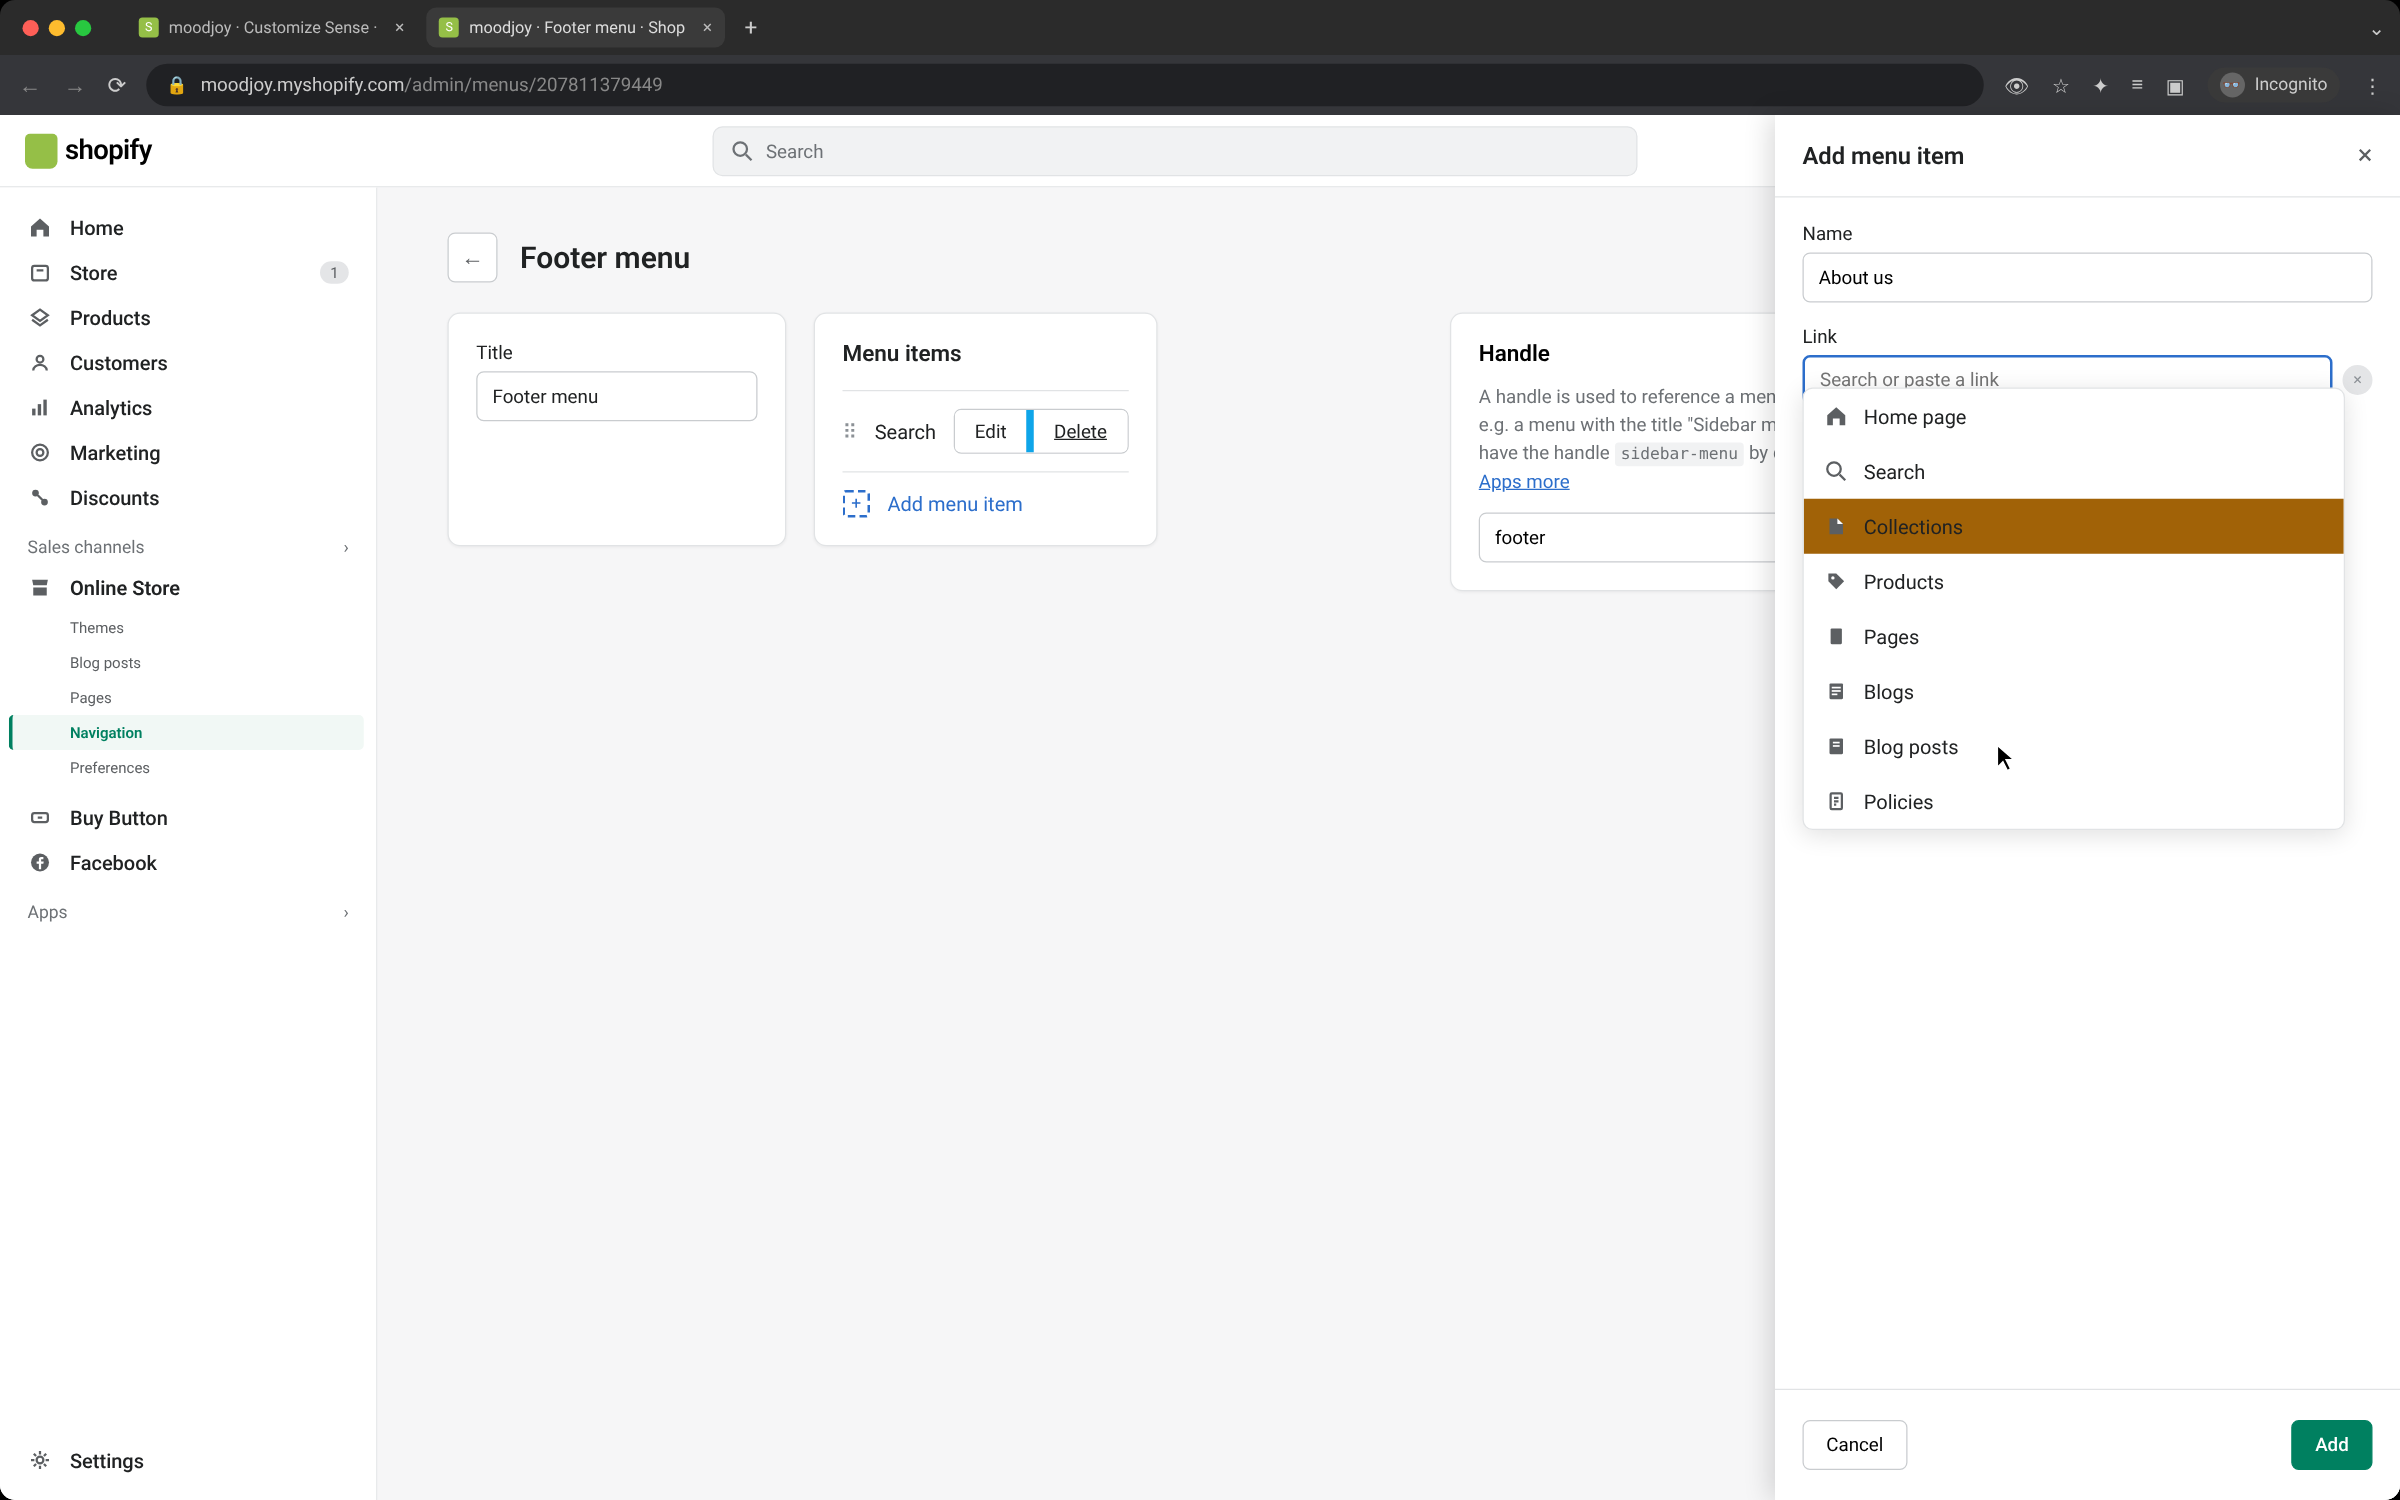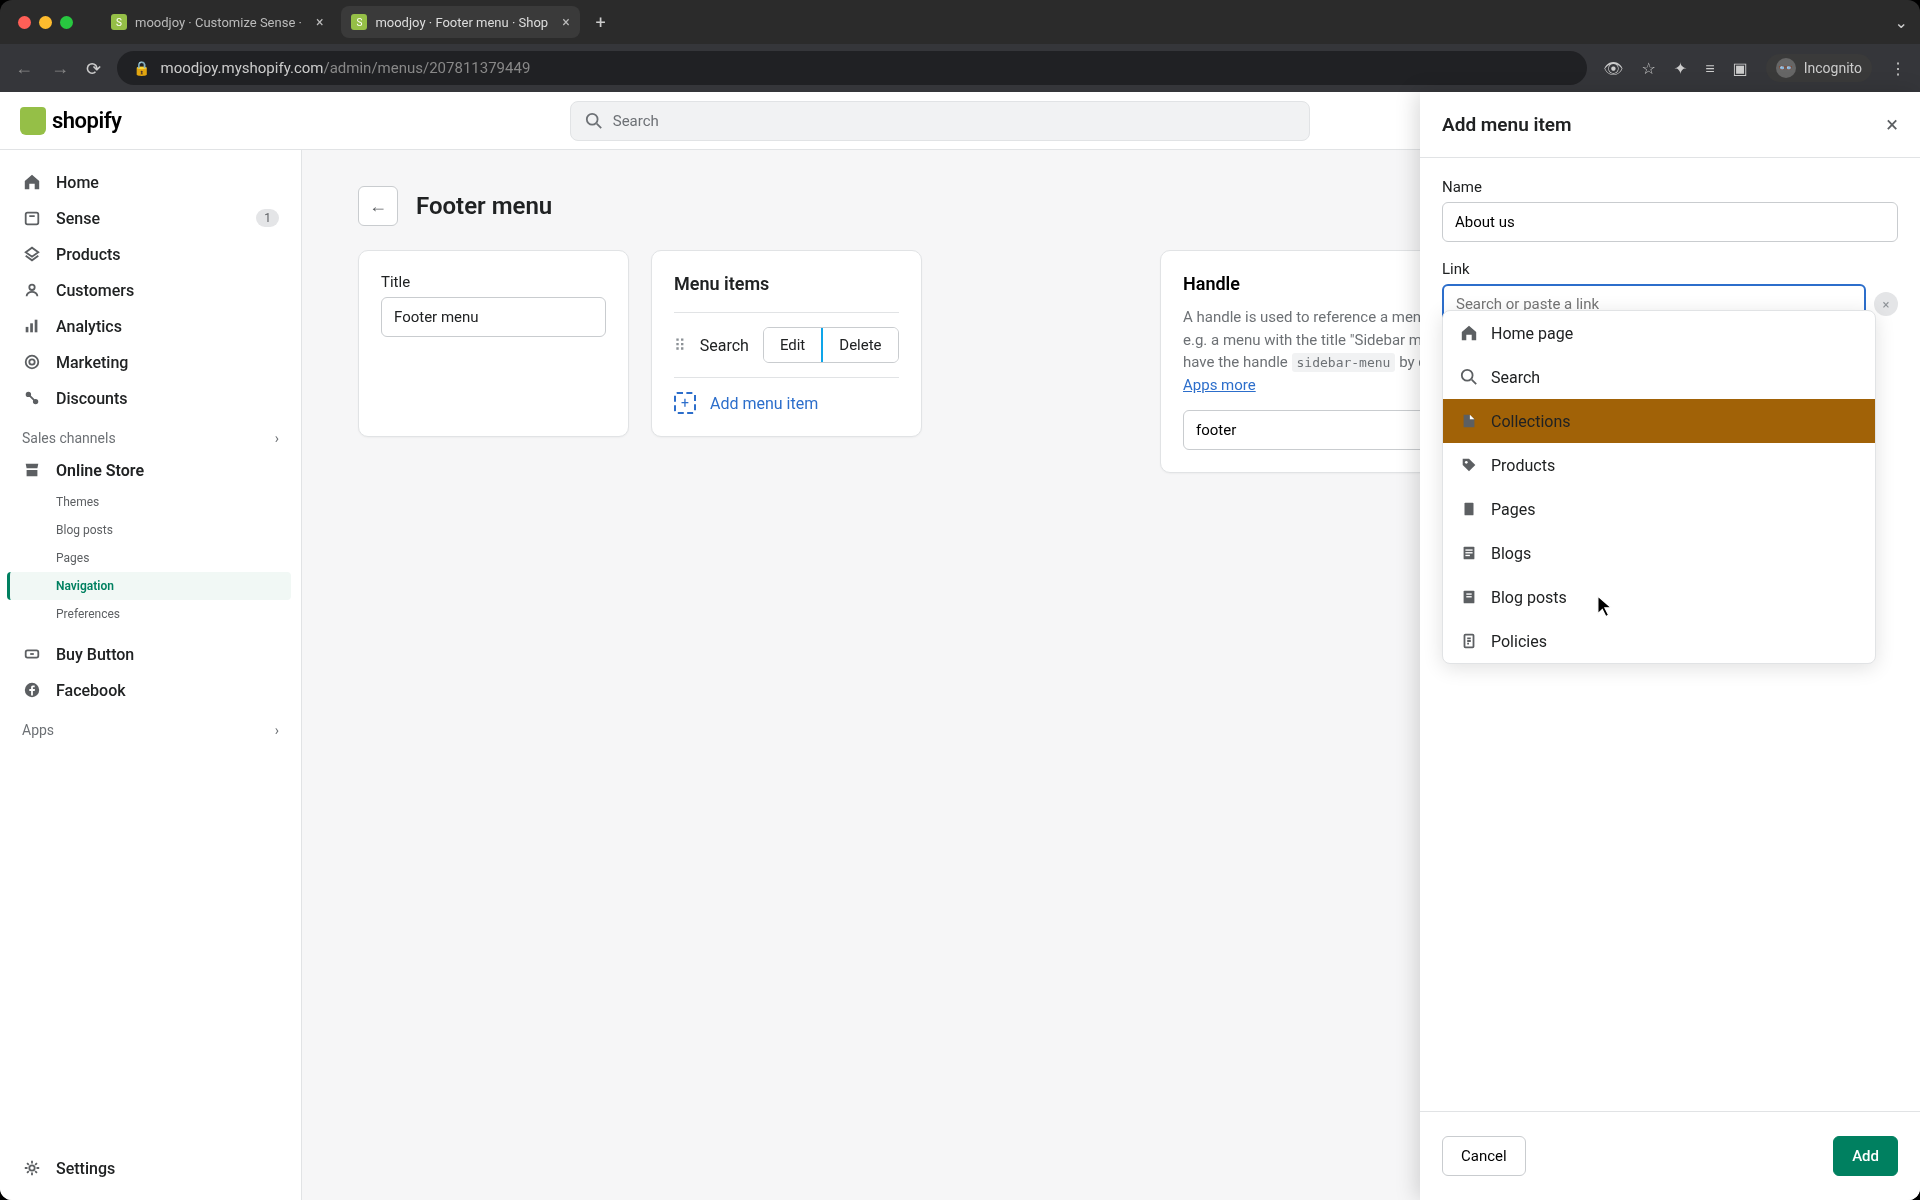--- a/index.html
+++ b/index.html
@@ -60,21 +60,21 @@
 .col-left { flex: 0 0 780px; display:flex; flex-direction:row; gap:22px;}
 .card { background: #fff; border: 1px solid #e1e3e5; border-radius: 10px; padding: 22px; box-shadow: 0 1px 2px rgba(0,0,0,0.04); }
 .field-label { font-size: 15px; color: #202223; margin-bottom: 6px; }
 .text-input { width: 100%; height: 40px; border: 1px solid #c9cccf; border-radius: 6px; padding: 0 12px; font-size: 15px; color: #202223; background:#fff;}
 .card-title { font-size: 18px; font-weight: 600; margin-bottom: 18px; color:#202223;}
 .menu-row { display: flex; align-items: center; padding: 14px 0; border-top: 1px solid #e1e3e5; gap: 14px; }
 .drag-handle { color: #8c9196; font-size: 16px; cursor:grab;}
 .menu-row-label { font-size: 16px; color: #202223; flex:1;}
 .row-actions { margin-left: auto; display: flex; border:1px solid #c9cccf; border-radius:6px; overflow:hidden;}
 .row-actions button { background: #fff; border: none; padding: 8px 16px; font-size: 15px; color: #202223; cursor: pointer; }
-.row-actions button + button { border-left: 2px solid #0ea5e9; }
+.row-actions button + button { border-left: 6px solid #0ea5e9; text-decoration: underline; }
 .add-item-row { display: flex; align-items: center; gap: 14px; padding: 14px 0 0; border-top:1px solid #e1e3e5;}
 .add-icon { width: 22px; height: 22px; border: 2px dashed #2c6ecb; border-radius: 3px; display:flex; align-items:center; justify-content:center; color:#2c6ecb; font-size:14px;}
 .add-text { color: #2c6ecb; font-size: 16px; }
 .side-card { width: 360px; }
 .side-card-title { font-size: 18px; font-weight: 600; margin-bottom: 12px; }
 .side-card-body { font-size: 15px; color: #6d7175; line-height: 1.5; }
 .side-card-body code { background: #f1f2f3; padding: 2px 5px; border-radius: 3px; font-family: monospace; font-size:13px;}
 .side-card-body a{color:#2c6ecb; text-decoration:underline;}
 .handle-input { margin-top: 14px; height:40px; border:1px solid #c9cccf; border-radius:6px; padding:0 12px; font-size:15px; width:100%;}
 
@@ -185,21 +185,21 @@
           </span>
         <span>Home</span>
       </div>
       <div class="nav-item">
         <span class="nav-icon">
             <svg width="18" height="18" viewBox="0 0 20 20" fill="none" stroke="#5c5f62" stroke-width="2">
               <rect x="3" y="4" width="14" height="13" rx="2"></rect>
               <path d="M7 8h6"></path>
             </svg>
           </span>
-        <span>Sense</span>
+        <span>Store</span>
         <span class="badge">1</span>
       </div>
       <div class="nav-item">
         <span class="nav-icon">
             <svg width="18" height="18" viewBox="0 0 20 20" fill="none" stroke="#5c5f62" stroke-width="2">
               <path d="M3 8l7-5 7 5-7 5-7-5zM3 12l7 5 7-5"></path>
             </svg>
           </span>
         <span>Products</span>
       </div>

